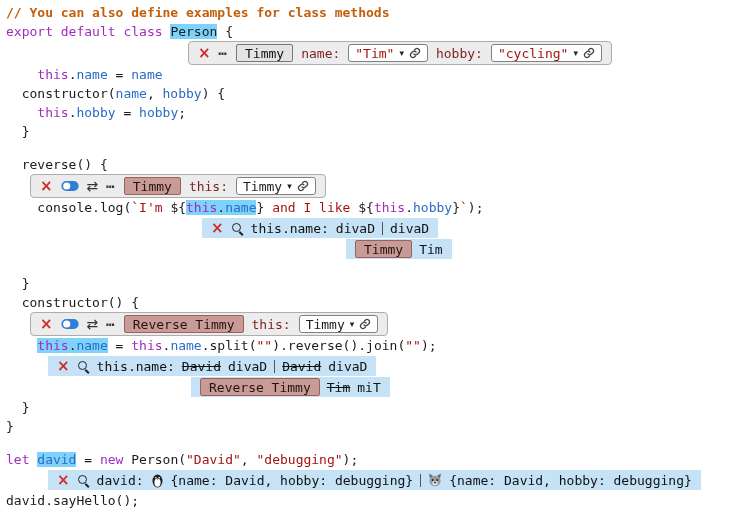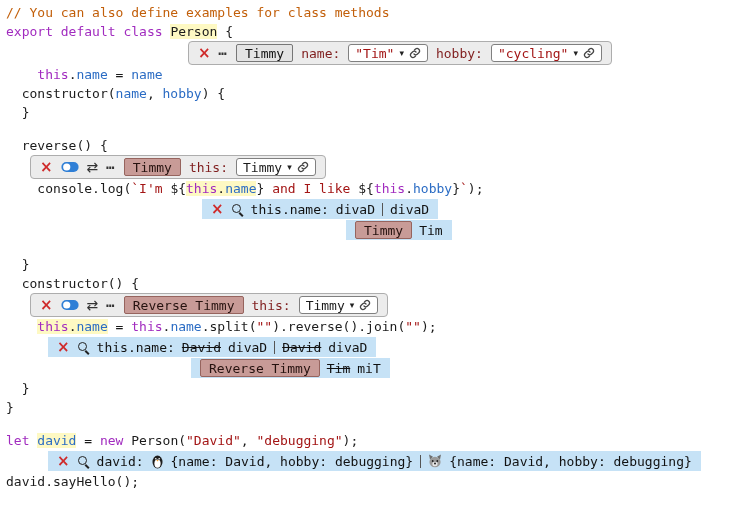--- a/index.html
+++ b/index.html
@@ -8,22 +8,22 @@
     width:749px; height:516px; overflow:hidden;
     font-family:"DejaVu Sans Mono","Liberation Mono",monospace;
     font-size:13px; color:#1b1b1b; padding:3px 0 0 6px;
   }
   .line { white-space:pre; height:19px; line-height:19px; }
   .blank { height:14px; }
   .tok.pl { color:#1b1b1b; }
   .tok.kw { color:#a12bbf; }
   .tok.var { color:#2b6cc4; }
   .tok.str { color:#a31515; }
-  .tok.cm { color:#c25f0a; }
-  .tok.hl { background:#fef9c3; }
+  .tok.cm { color:#c25f0a;font-weight:bold; }
+  .tok.hl { background:#7dd3fc; }
 
   .wrow { display:flex; align-items:center; height:24px; }
   .brow { display:flex; align-items:center; height:20px; margin:1px 0; }
 
   .probe-box {
     display:inline-flex; align-items:center; gap:8px;
     background:#ececec; border:1px solid #adadad; border-radius:4px;
     padding:1px 9px; height:24px;
   }
   .blue {
@@ -90,20 +90,21 @@
         <svg width="12" height="12" viewBox="0 0 24 24" fill="none" stroke="#444" stroke-width="2.6" stroke-linecap="round">
             <path d="M10 14a5 5 0 0 0 7 0l3-3a5 5 0 0 0-7-7l-2 2"></path>
             <path d="M14 10a5 5 0 0 0-7 0l-3 3a5 5 0 0 0 7 7l2-2"></path>
           </svg>
       </span>
     </div>
   </div>
 
   <div class="line"><span class="tok pl">    </span><span class="tok kw">this</span><span class="tok pl">.</span><span class="tok var">name</span><span class="tok pl"> = </span><span class="tok var">name</span></div>
   <div class="line"><span class="tok pl">  constructor(</span><span class="tok var">name</span><span class="tok pl">, </span><span class="tok var">hobby</span><span class="tok pl">) {</span></div>
+  <div class="line"><span class="tok pl">    </span><span class="tok kw">this</span><span class="tok pl">.</span><span class="tok var">hobby</span><span class="tok pl"> = </span><span class="tok var">hobby</span><span class="tok pl">;</span></div>
   <div class="line"><span class="tok pl">  }</span></div>
   <div class="blank"></div>
   <div class="line"><span class="tok pl">  reverse() {</span></div>
 
   <div class="wrow" style="margin-left:24px">
     <div class="probe-box">
       <span class="x">×</span>
       <svg width="18" height="12" viewBox="0 0 22 13">
           <rect x="0.5" y="0.5" width="21" height="12" rx="6" fill="#2f7fd6"></rect>
           <circle cx="7" cy="6.5" r="4.4" fill="#ffffff"></circle>

